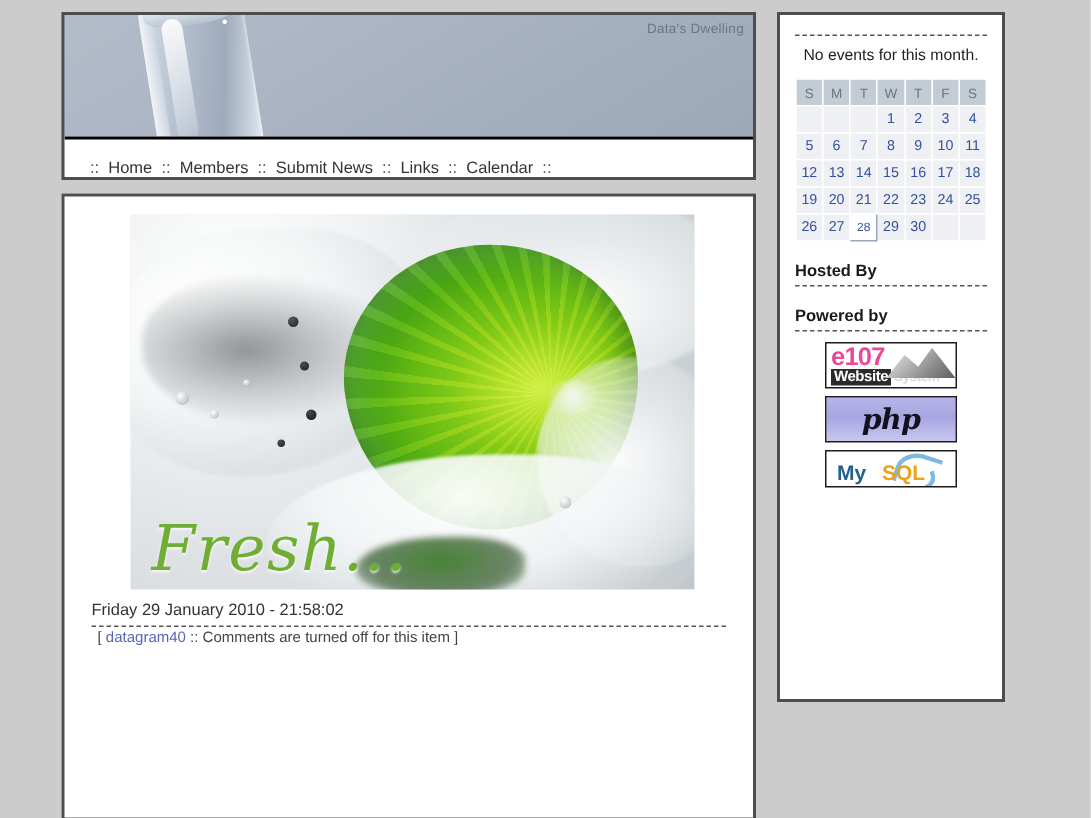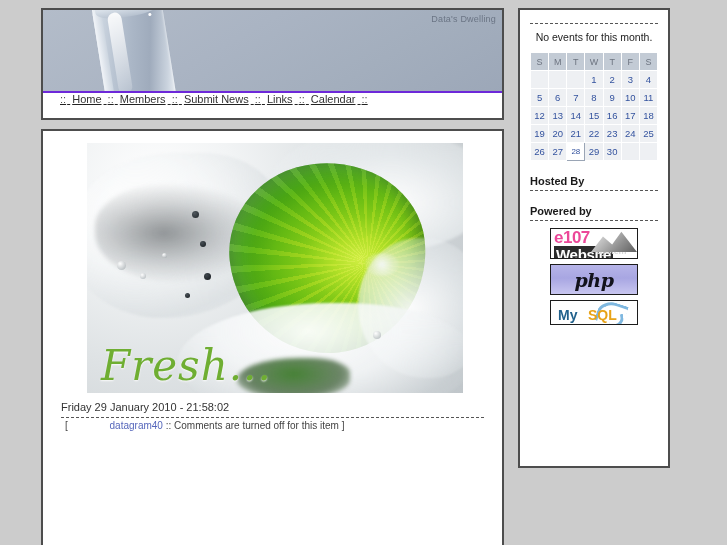--- a/index.html
+++ b/index.html
@@ -125,24 +125,23 @@
     color: #6b7585;
     letter-spacing: .2px;
     font-family: "Liberation Sans", sans-serif;
   }
 
   .navbar {
     position: absolute;
     left: 0; right: 0; bottom: 0;
     height: 25px;
     background: #ffffff;
-    border-top: 2px solid #6d28d9;
+    border-top: 2px solid #000000;
     display: flex;
-    align-items: flex-start;
-    text-decoration: underline;
+    align-items: flex-end;
   }
   .nav-inner {
     padding-left: 16px;
     font-size: 11px;
     color: #333333;
     white-space: nowrap;
   }
   .nav-sep { color: #555555; padding: 0 1px; }
   .nav-link {
     color: #333333;
@@ -323,21 +322,20 @@
   .news-body p { margin: 0 0 16px 0; }
   .news-foot {
     padding: 2px 4px 14px 4px;
     font-size: 10px;
     color: #444444;
   }
   .author-link {
     color: #5566bb;
     text-decoration: none;
     cursor: pointer;
-    margin-left: 39px;
   }
 
   
   .right-col {
     position: absolute;
     left: 518px;
     top: 8px;
     width: 152px;
     background: #ffffff;
     border: 2px solid #4d4d4d;
@@ -448,21 +446,21 @@
     left: 3px; top: -1px;
     font-size: 17px;
     font-weight: bold;
     color: #ec4899;
     letter-spacing: -.5px;
     font-family: "Liberation Sans", sans-serif;
   }
   .badge-e107 .e107-sub {
     position: absolute;
     left: 3px; top: 17px;
-    font-size: 15px;
+    font-size: 10px;
     font-weight: bold;
     color: #ffffff;
     background: #2b2b2b;
     padding: 0 2px;
     letter-spacing: -.3px;
   }
   .badge-e107 .e107-sub2 {
     position: absolute;
     left: 45px; top: 17px;
     font-size: 9px;

